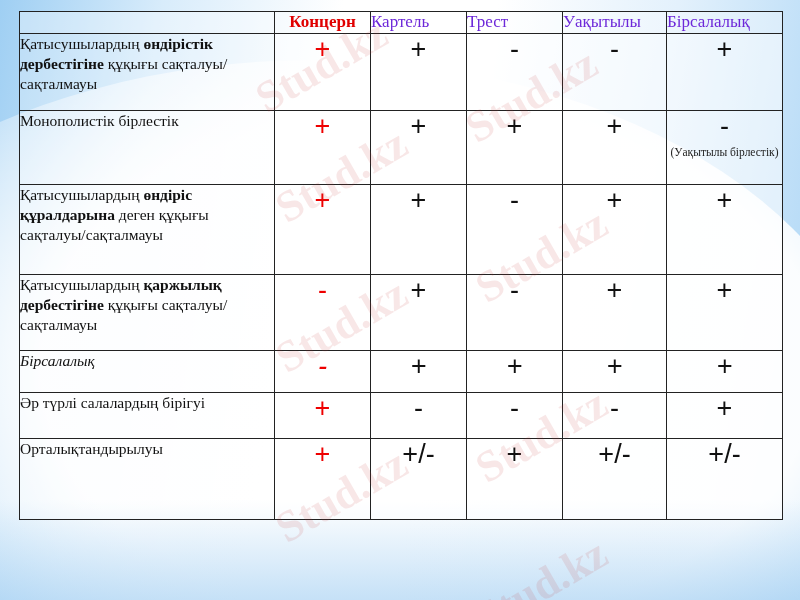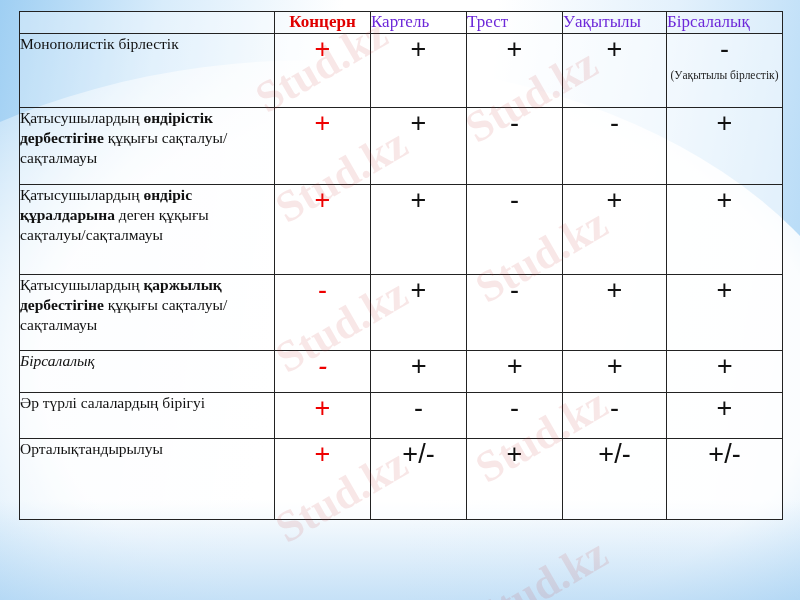--- a/index.html
+++ b/index.html
@@ -67,35 +67,35 @@
     <tr>
       <th class="hdr"></th>
       <th class="hdr first">Концерн</th>
       <th class="hdr">Картель</th>
       <th class="hdr">Трест</th>
       <th class="hdr">Уақытылы</th>
       <th class="hdr">Бірсалалық</th>
     </tr>
   </thead>
   <tbody id="tbody">
+      <tr style="height: 77px;">
+        <td class="label"><span>Қатысушылардың </span><b>өндірістік дербестігіне</b><span> құқығы сақталуы/сақталмауы</span></td>
+        <td class="val red"><span>+</span></td>
+        <td class="val"><span>+</span></td>
+        <td class="val"><span>-</span></td>
+        <td class="val"><span>-</span></td>
+        <td class="val"><span>+</span></td>
+      </tr>
       <tr style="height: 74px;">
         <td class="label"><span>Монополистік бірлестік</span></td>
         <td class="val red"><span>+</span></td>
         <td class="val"><span>+</span></td>
         <td class="val"><span>+</span></td>
         <td class="val"><span>+</span></td>
         <td class="val"><span>-</span><span class="note">(Уақытылы бірлестік)</span></td>
-      </tr>
-      <tr style="height: 77px;">
-        <td class="label"><span>Қатысушылардың </span><b>өндірістік дербестігіне</b><span> құқығы сақталуы/сақталмауы</span></td>
-        <td class="val red"><span>+</span></td>
-        <td class="val"><span>+</span></td>
-        <td class="val"><span>-</span></td>
-        <td class="val"><span>-</span></td>
-        <td class="val"><span>+</span></td>
       </tr>
       <tr style="height: 90px;">
         <td class="label"><span>Қатысушылардың </span><b>өндіріс құралдарына</b><span> деген құқығы сақталуы/сақталмауы</span></td>
         <td class="val red"><span>+</span></td>
         <td class="val"><span>+</span></td>
         <td class="val"><span>-</span></td>
         <td class="val"><span>+</span></td>
         <td class="val"><span>+</span></td>
       </tr>
       <tr style="height: 76px;">

